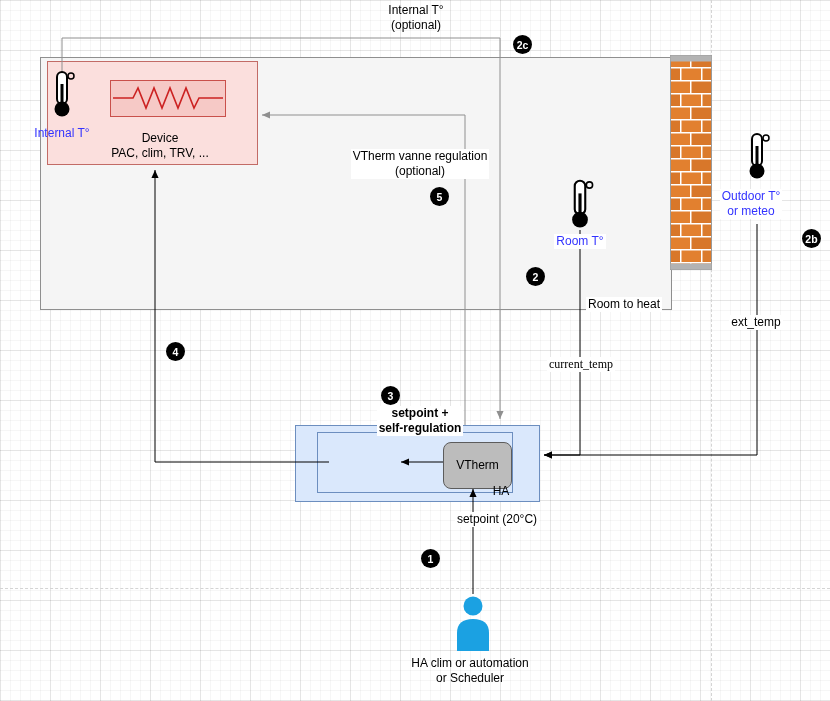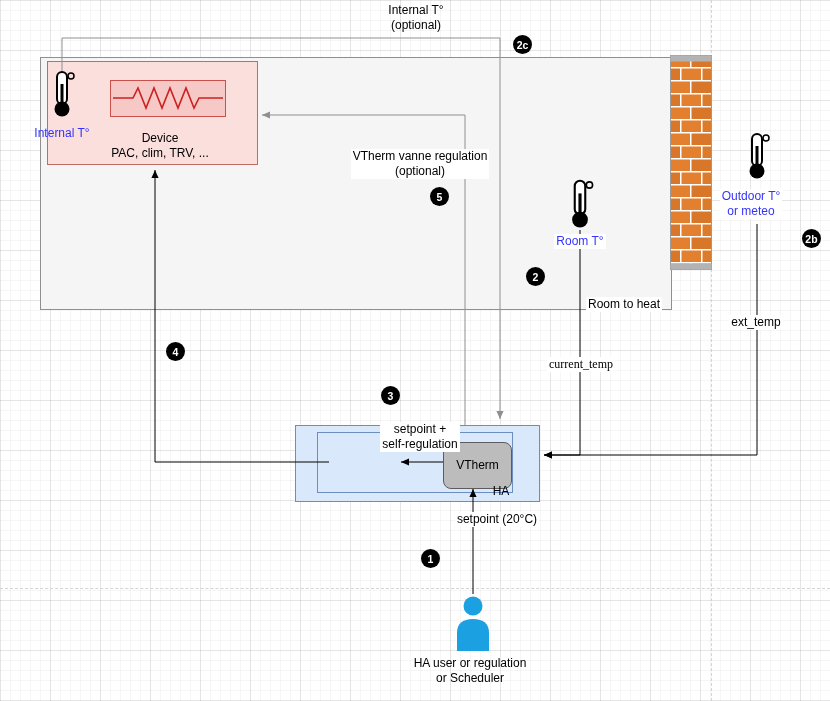--- a/index.html
+++ b/index.html
@@ -128,25 +128,25 @@
   <div class="label" style="left:80px;top:131px;width:160px;">Device</div>
   <div class="label" style="left:80px;top:146px;width:160px;">PAC, clim, TRV, ...</div>
   <div class="label" style="left:348px;top:149px;width:144px;"><span class="wbg" style="display:inline-block;">VTherm vanne regulation
 (optional)</span></div>
   <div class="label blue-text" style="left:540px;top:234px;width:80px;"><span class="wbg" style="display:inline-block;">Room T°</span></div>
   <div class="label" style="left:578px;top:291px;width:92px;margin-top:6px;"><span class="wbg" style="display:inline-block;">Room to heat</span></div>
   <div class="label blue-text" style="left:696px;top:189px;width:110px;"><span class="wbg" style="display:inline-block;">Outdoor T°
 or meteo</span></div>
   <div class="label" style="left:716px;top:315px;width:80px;"><span class="wbg" style="display:inline-block;">ext_temp</span></div>
   <div class="label" style="left:531px;top:357px;width:100px;"><span class="wbg" style="display:inline-block;font-family:Liberation Serif, serif;">current_temp</span></div>
-  <div class="label" style="left:355px;top:422px;width:130px;"><span class="wbg" style="display:inline-block;">setpoint +
+  <div class="label" style="left:355px;top:406px;width:130px;font-weight:bold;"><span class="wbg" style="display:inline-block;">setpoint +
 self-regulation</span></div>
   <div class="label" style="left:483px;top:484px;width:36px;">HA</div>
   <div class="label" style="left:421px;top:512px;width:120px;"><span class="wbg" style="display:inline-block;margin-left:32px;">setpoint (20°C)</span></div>
-  <div class="label" style="left:360px;top:656px;width:220px;">HA user or regulation
+  <div class="label" style="left:360px;top:656px;width:220px;">HA clim or automation
 or Scheduler</div>
 
   <div class="badge" style="left:421px;top:549px;">1</div>
   <div class="badge" style="left:526px;top:267px;">2</div>
   <div class="badge" style="left:774px;top:229px;margin-left:28px;">2b</div>
   <div class="badge" style="left:513px;top:35px;">2c</div>
   <div class="badge" style="left:381px;top:386px;">3</div>
   <div class="badge" style="left:166px;top:342px;">4</div>
   <div class="badge" style="left:430px;top:187px;">5</div>
 

